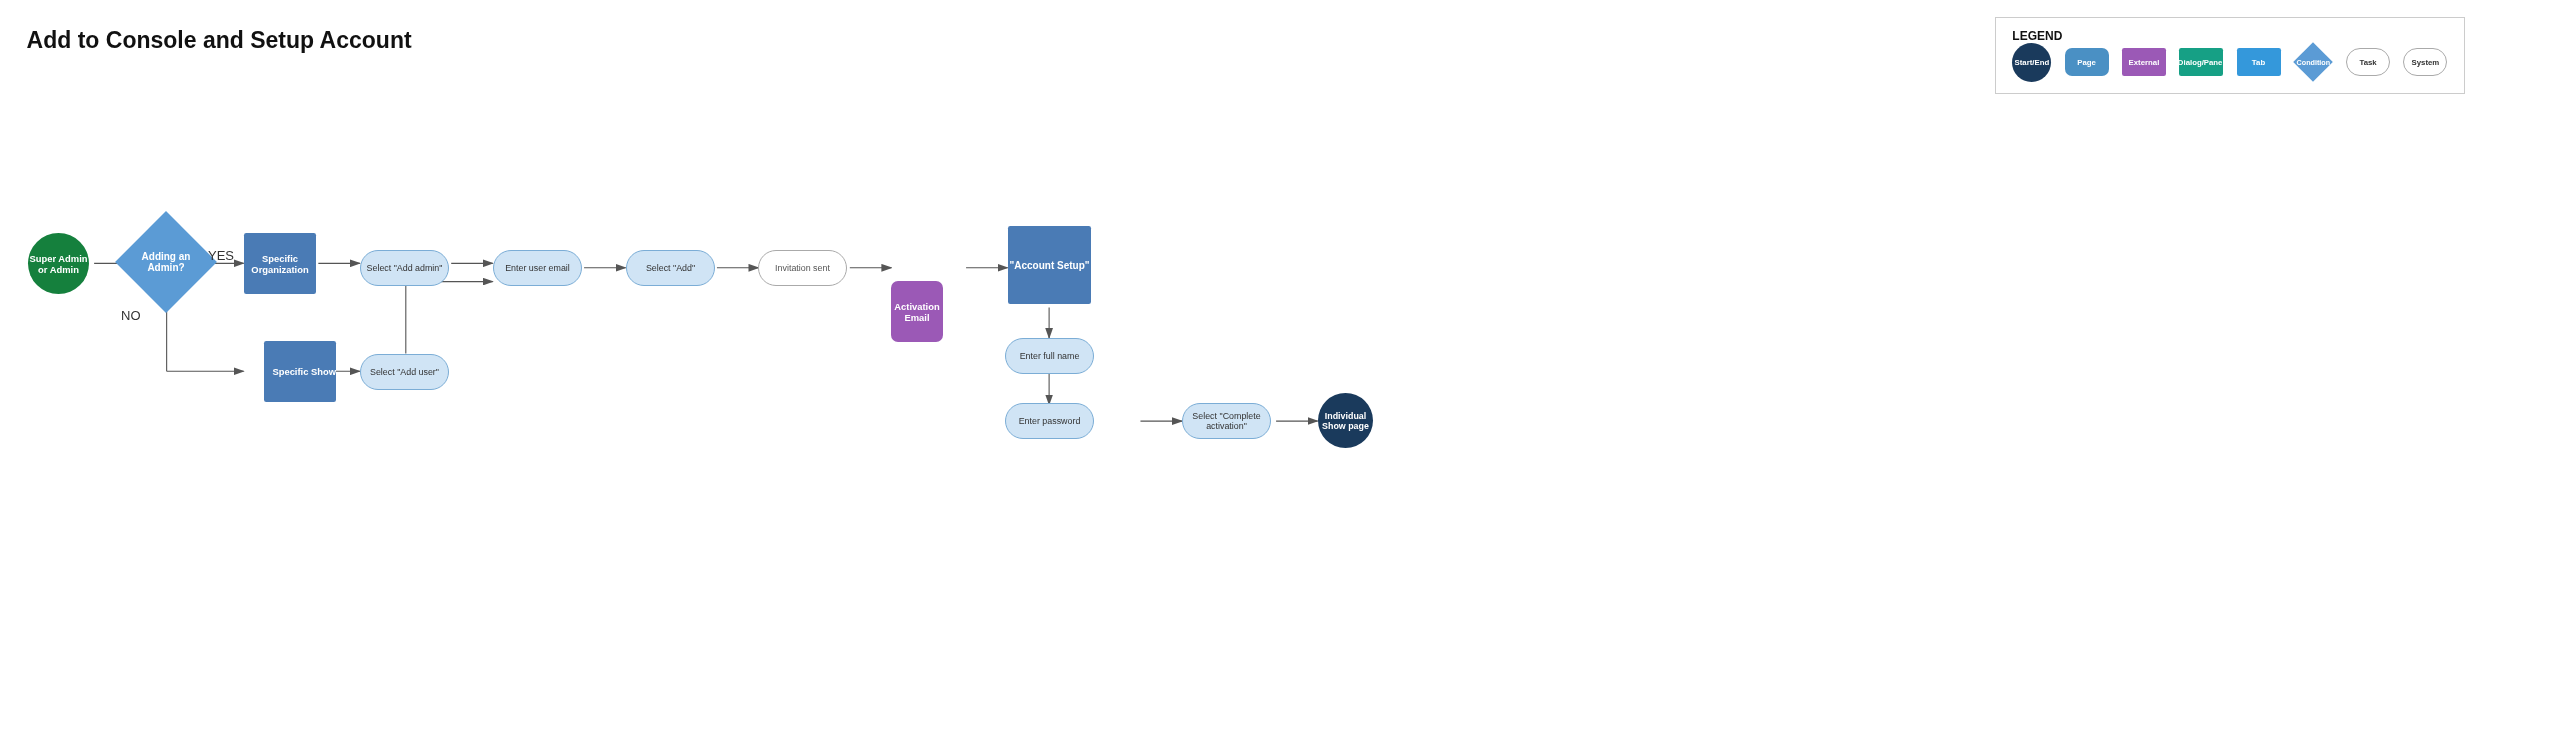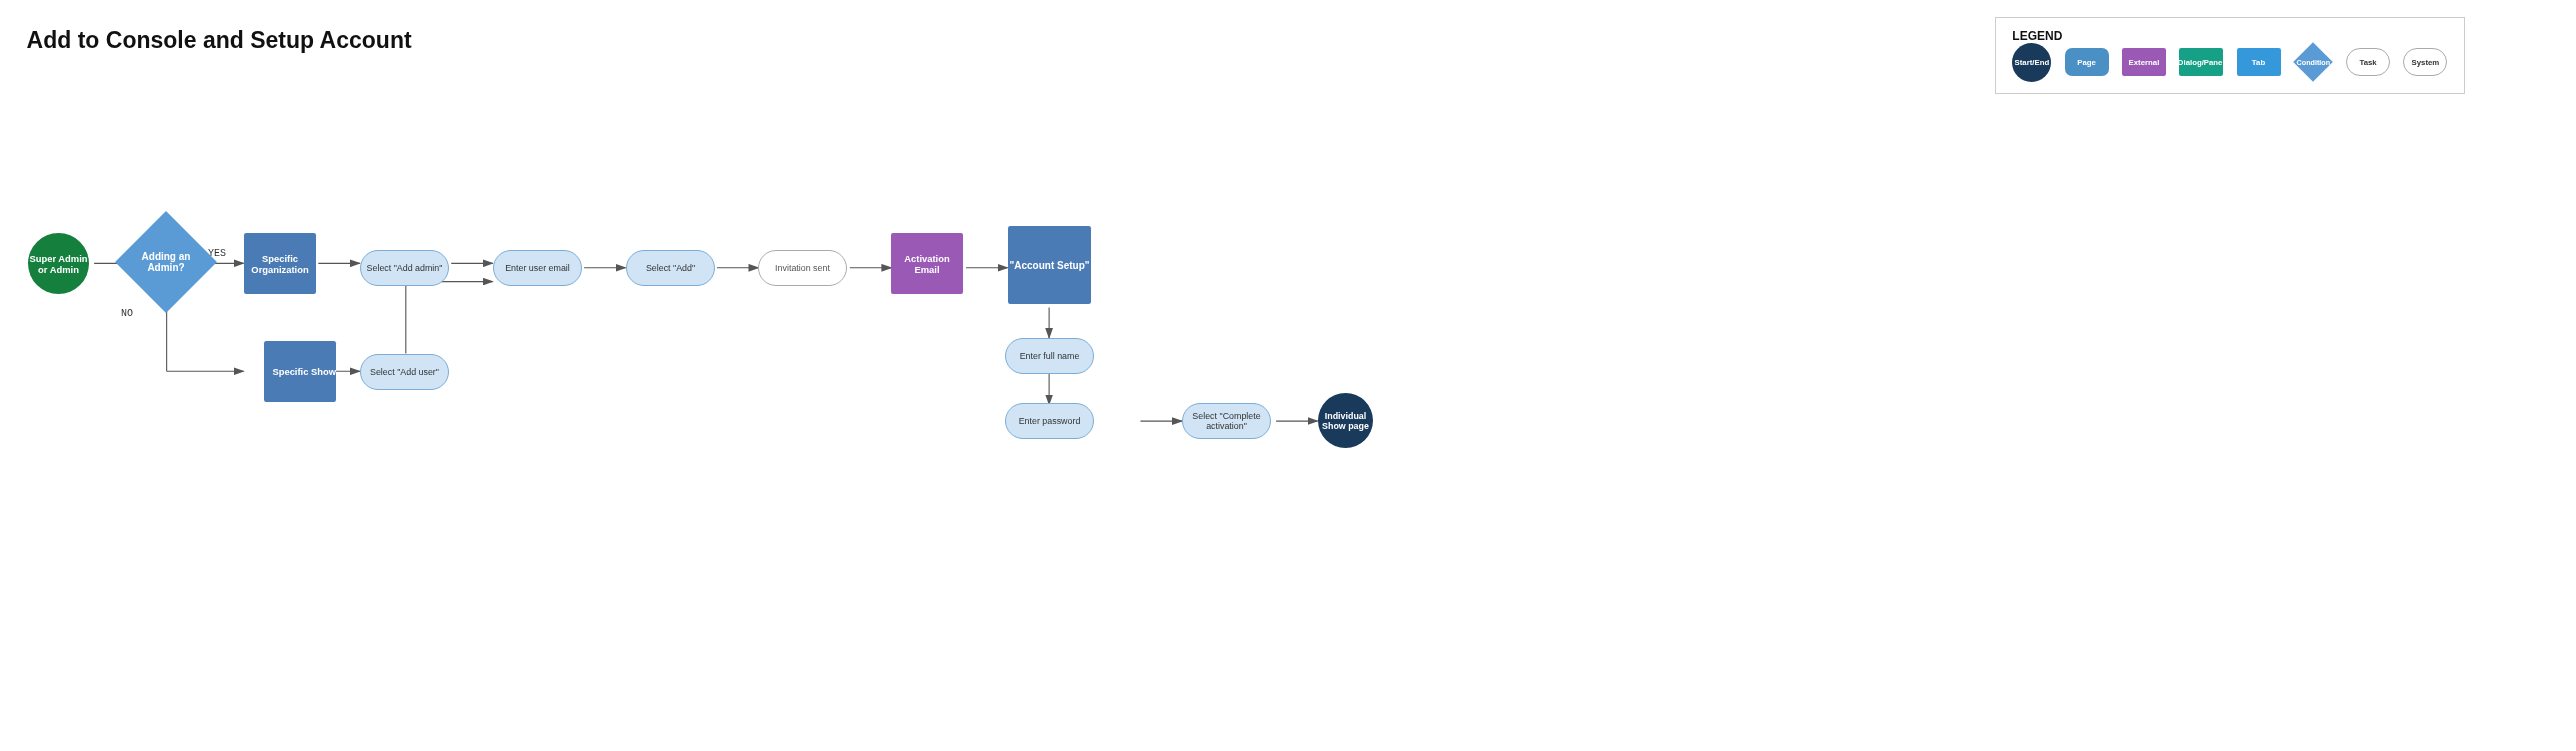--- a/index.html
+++ b/index.html
@@ -154,24 +154,25 @@
       height: 61px;
       border-radius: 2.2px;
       font-size: 9.4px;
       justify-content: flex-end;
     }
 
     
     .node-rect-purple {
       background: #9b59b6;
       color: #fff;
-      width: 72px;
+      width: 52px;
       height: 61px;
-      border-radius: 2px;
+      border-radius: 7px;
       font-size: 9.4px;
+      margin-top: 48px;
     }
 
     
     .node-task {
       background: #d0e4f5;
       border: 1.1px solid #7badd6;
       color: #333;
       border-radius: 22px;
       width: 89px;
       height: 36px;
@@ -207,24 +208,23 @@
       color: #fff;
       width: 83px;
       height: 78px;
       border-radius: 2.2px;
       font-size: 10px;
     }
 
     
     .arrow-label {
       position: absolute;
-      font-size: 10px;
+      font-size: 13px;
       color: #333;
       font-weight: normal;
-      font-family: Liberation Mono, monospace;
     }
 
     
     .arrows-svg {
       position: absolute;
       top: 0; left: 0;
       width: 100%;
       height: 100%;
       pointer-events: none;
     }

